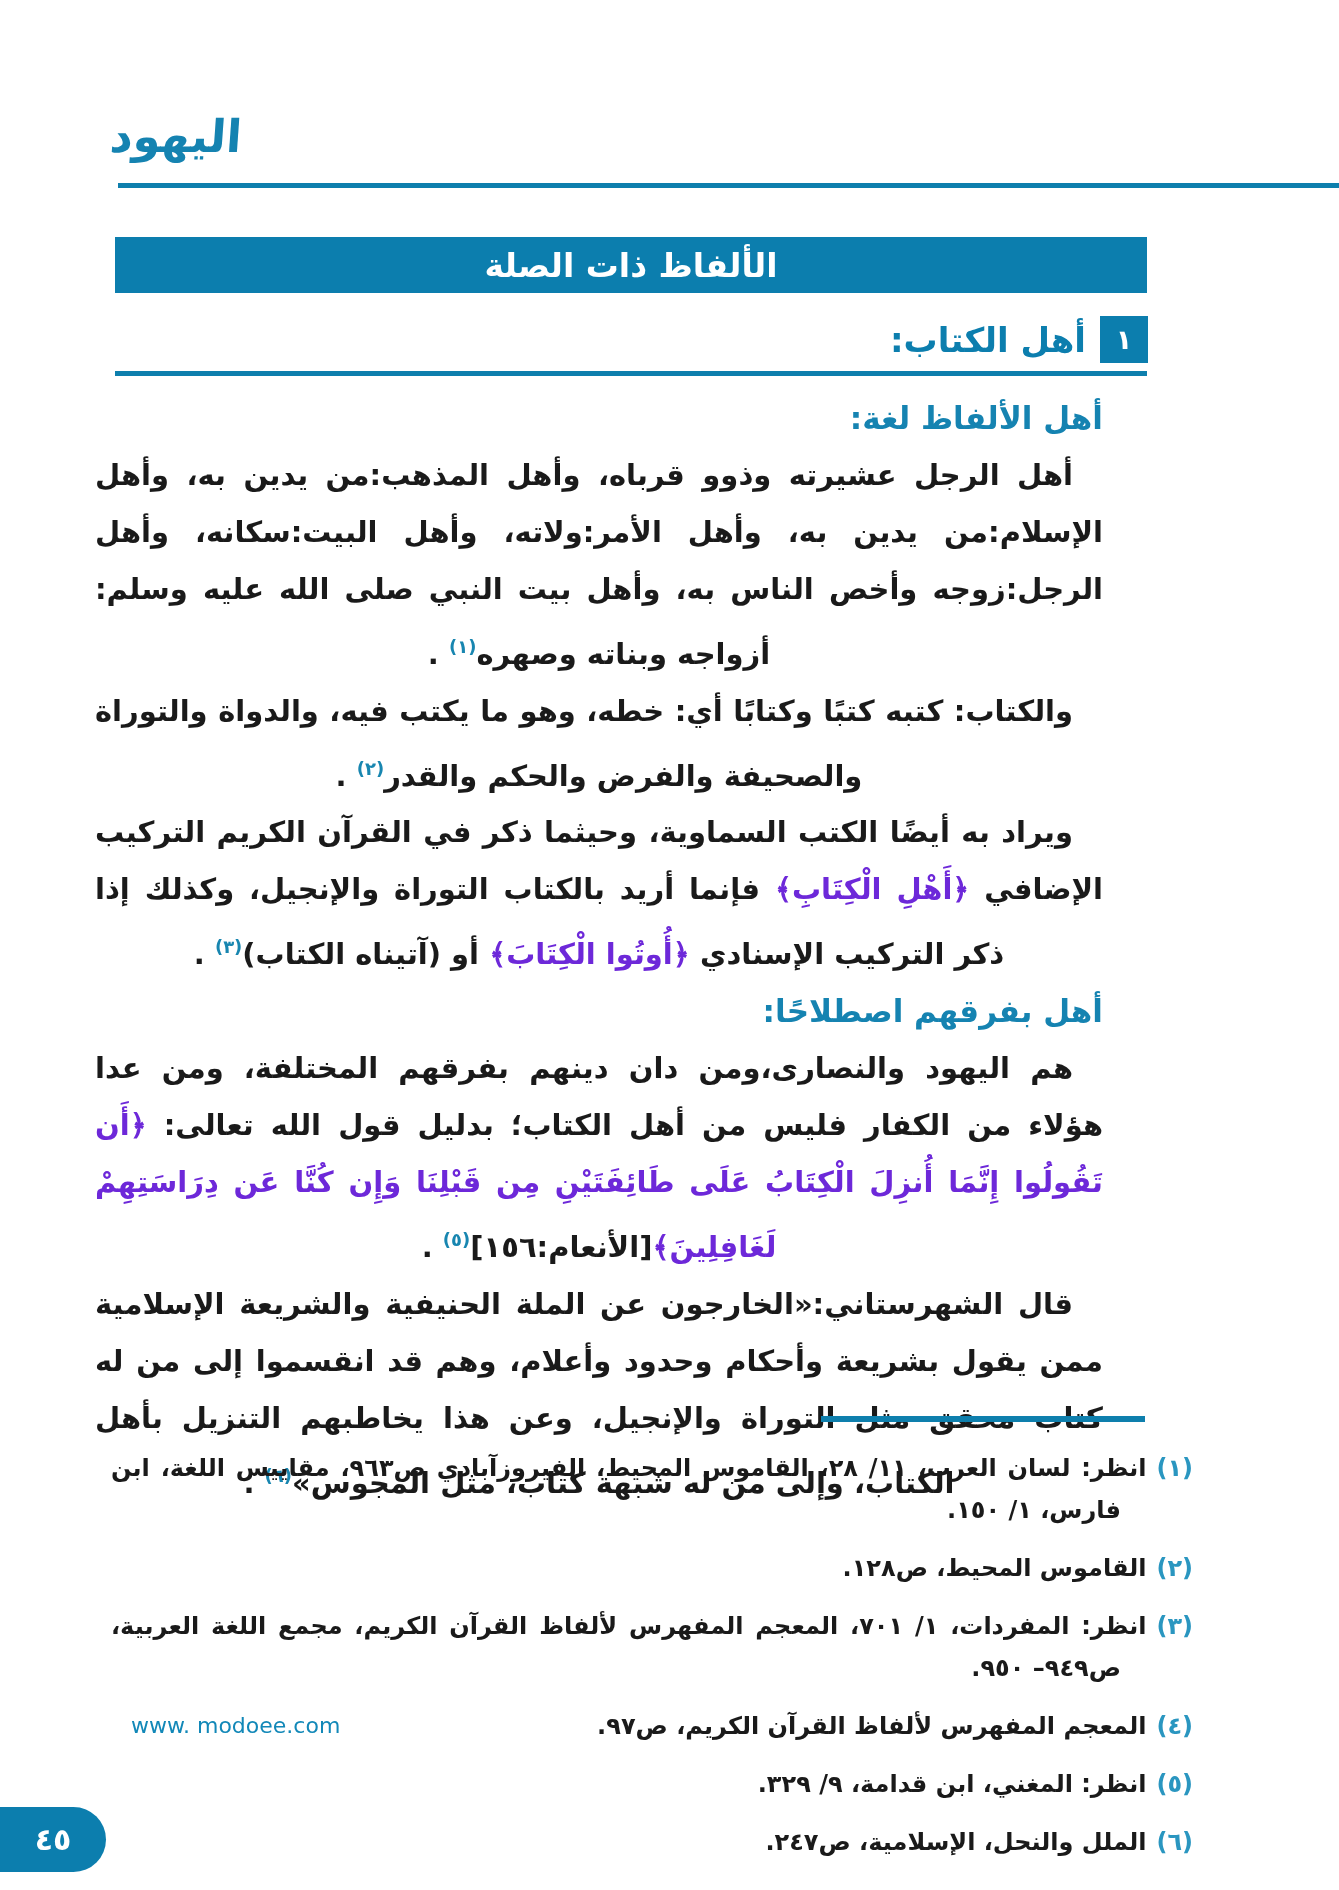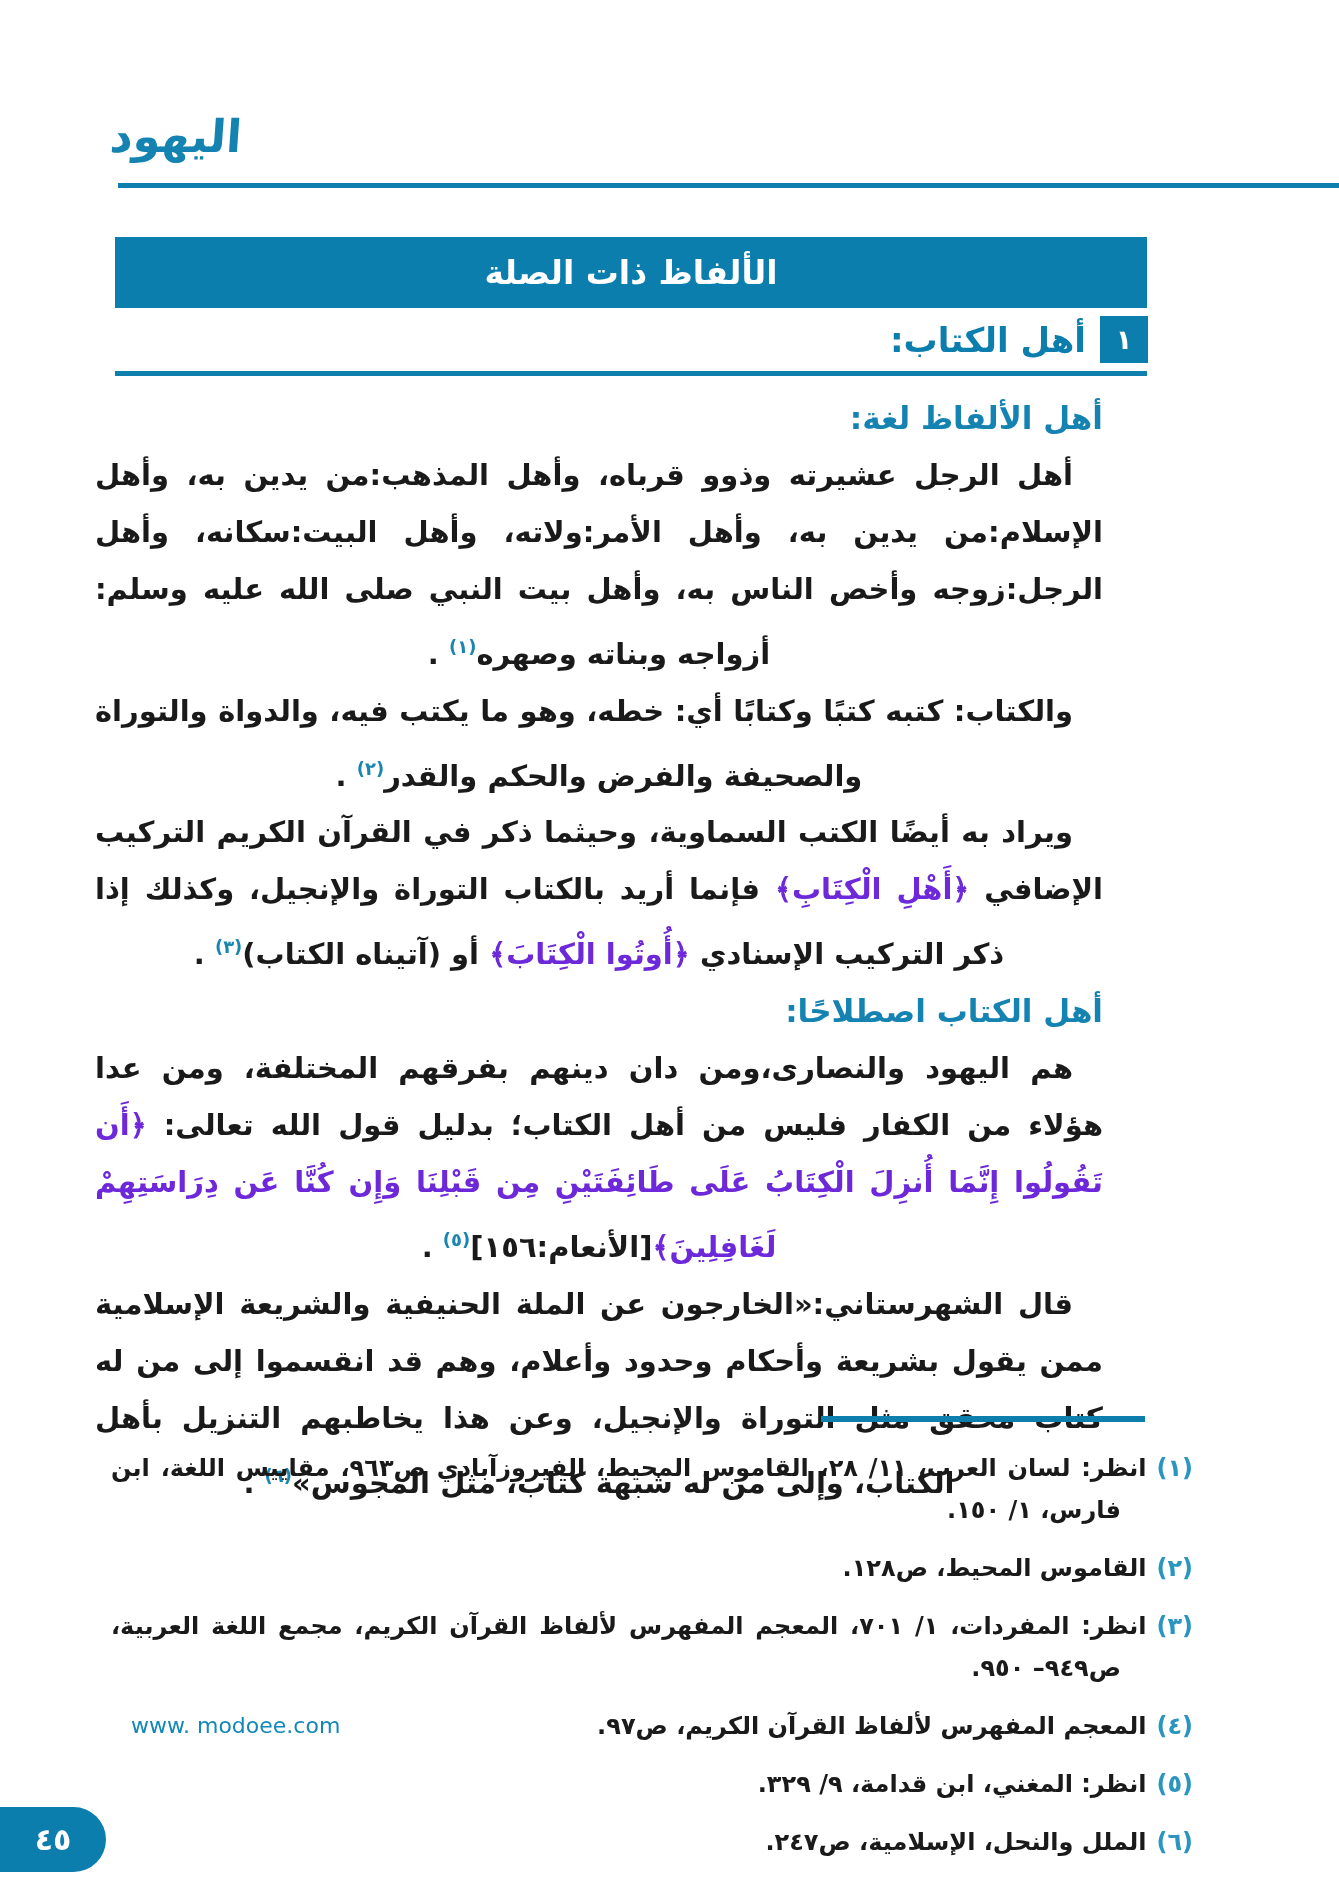--- a/index.html
+++ b/index.html
@@ -9,21 +9,21 @@
   }
   
   .header-word{
     position:absolute; top:110px; left:110px; color:#1583b1;
     font-size:45px; font-weight:bold; transform:skewX(-4deg);
   }
   .header-rule{ position:absolute; top:183px; left:118px; right:0; height:5px; background:#0e7fad; }
 
   
   .banner{
-    position:absolute; top:237px; left:115px; width:1032px; height:71px; background:#0c7eae;
+    position:absolute; top:237px; left:115px; width:1032px; height:56px; background:#0c7eae;
     color:#ffffff; display:flex; align-items:center; justify-content:center;
     font-size:33px; font-weight:bold; letter-spacing:1px;
   }
 
   
   .section-row{ position:absolute; top:316px; right:191px; display:flex; align-items:center; gap:14px; }
   .section-num{
     width:48px; height:47px; background:#0c7eae; color:#ffffff; flex:0 0 auto;
     display:flex; align-items:center; justify-content:center; font-size:27px; font-weight:bold;
   }
@@ -81,21 +81,21 @@
   <div class="body-text">
     <h3>أهل الألفاظ لغة:</h3>
 
     <p><span>أهل الرجل عشيرته وذوو قرباه، وأهل المذهب:من يدين به، وأهل الإسلام:من يدين به، وأهل الأمر:ولاته، وأهل البيت:سكانه، وأهل الرجل:زوجه وأخص الناس به، وأهل بيت النبي صلى الله عليه وسلم: أزواجه وبناته وصهره</span><span class="ref">(١)</span><span> .</span></p>
 
     <p><span>والكتاب: كتبه كتبًا وكتابًا أي: خطه، وهو ما يكتب فيه، والدواة والتوراة والصحيفة والفرض والحكم والقدر</span><span class="ref">(٢)</span><span> .</span></p>
 
     <p><span>ويراد به أيضًا الكتب السماوية، وحيثما ذكر في القرآن الكريم التركيب الإضافي </span><span class="quran">﴿أَهْلِ الْكِتَابِ﴾</span><span> فإنما أريد بالكتاب التوراة والإنجيل، وكذلك إذا ذكر التركيب الإسنادي </span><span class="quran">﴿أُوتُوا الْكِتَابَ﴾</span><span> أو (آتيناه الكتاب)</span><span class="ref">(٣)</span><span> .</span></p>
 
 
-    <h3>أهل الكتاب اصطلاحًا:</h3>
+    <h3>أهل بفرقهم اصطلاحًا:</h3>
 
     <p><span>هم اليهود والنصارى،ومن دان دينهم بفرقهم المختلفة، ومن عدا هؤلاء من الكفار فليس من أهل الكتاب؛ بدليل قول الله تعالى: </span><span class="quran">﴿أَن تَقُولُوا إِنَّمَا أُنزِلَ الْكِتَابُ عَلَى طَائِفَتَيْنِ مِن قَبْلِنَا وَإِن كُنَّا عَن دِرَاسَتِهِمْ لَغَافِلِينَ﴾</span><span>[الأنعام:١٥٦]</span><span class="ref">(٥)</span><span> .</span></p>
 
     <p><span>قال الشهرستاني:«الخارجون عن الملة الحنيفية والشريعة الإسلامية ممن يقول بشريعة وأحكام وحدود وأعلام، وهم قد انقسموا إلى من له كتاب محقق مثل التوراة والإنجيل، وعن هذا يخاطبهم التنزيل بأهل الكتاب، وإلى من له شبهة كتاب، مثل المجوس»</span><span class="ref">(٦)</span><span> .</span></p>
   </div>
 
   <div class="fn-sep"></div>
 
   <div class="footnotes">
     <p class="fn"><span class="fn-num">(١)</span><span>انظر: لسان العرب، ١١/ ٢٨، القاموس المحيط، الفيروزآبادي ص٩٦٣، مقاييس اللغة، ابن فارس، ١/ ١٥٠.</span></p>

